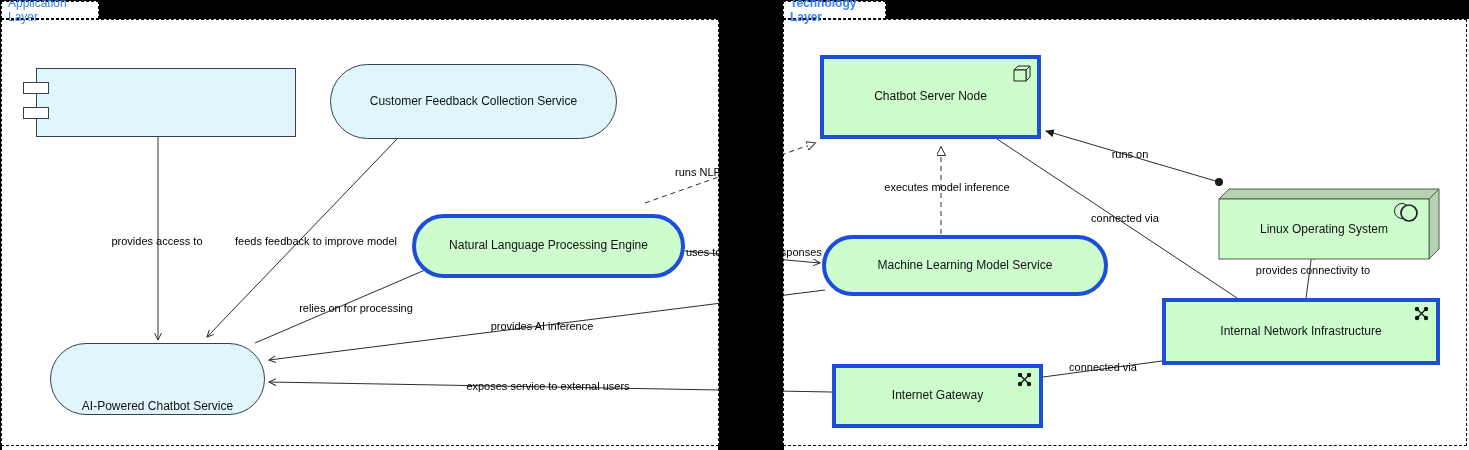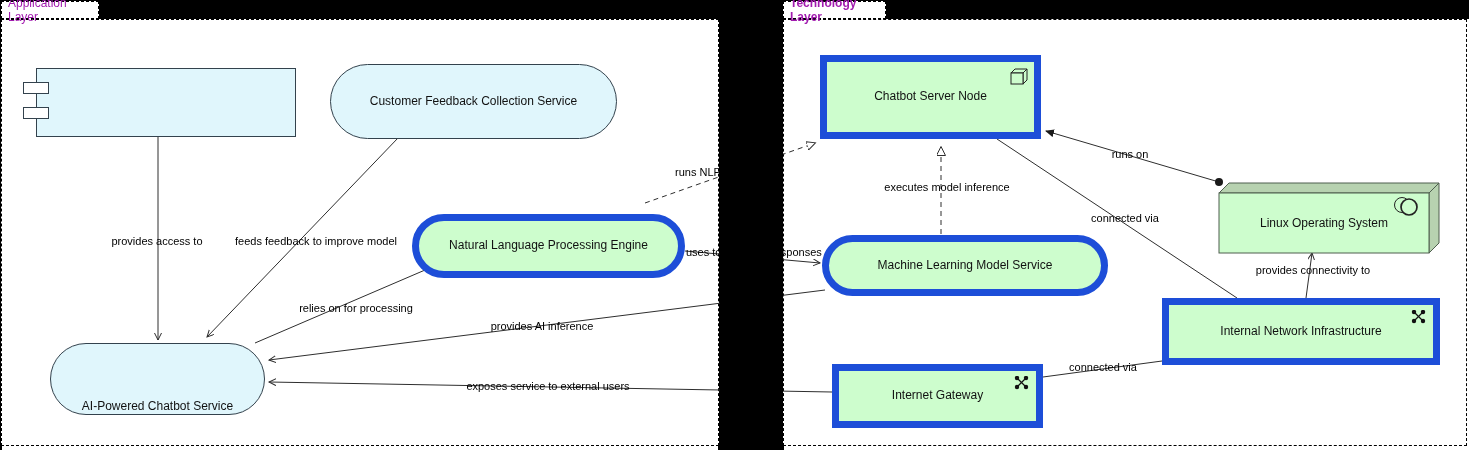--- a/index.html
+++ b/index.html
@@ -1,31 +1,31 @@
 <!DOCTYPE html>
 <html><head>
 <meta charset="utf-8">
 <style>
   html,body{margin:0;padding:0;background:#000;}
   .canvas{position:relative;width:1469px;height:450px;background:#000;
           font-family:"Liberation Sans",sans-serif;overflow:hidden;}
   .group{position:absolute;background:#fff;border:1px dashed #000;box-sizing:border-box;z-index:1;}
   .tab{position:absolute;background:#fff;border:1px dashed #000;box-sizing:border-box;
-       font-size:12px;color:#a21caf;display:flex;align-items:center;padding-left:6px;z-index:4;}
+       font-size:12px;color:#3b82f6;display:flex;align-items:center;padding-left:6px;z-index:4;}
   .strip{position:absolute;background:#fff;z-index:1;}
   #rels{position:absolute;left:0;top:0;z-index:2;}
   .el{position:absolute;box-sizing:border-box;display:flex;align-items:center;justify-content:center;
       text-align:center;font-size:12px;color:#111;line-height:1.15;z-index:3;padding:0 14px;}
   .blue{background:#e0f6fc;border:1px solid #33424d;}
-  .green{background:#cdfdcd;border:7px solid #1d4ed8;}
+  .green{background:#cdfdcd;border:4px solid #1d4ed8;}
   .pill{border-radius:40px;}
   .ctab{position:absolute;left:-14px;width:26px;height:12px;background:#fff;
         border:1px solid #33424d;box-sizing:border-box;}
   .corner-icon{position:absolute;}
-  .linux-wrap{position:absolute;left:1218px;top:182px;width:223px;height:60px;z-index:3;}
+  .linux-wrap{position:absolute;left:1218px;top:188px;width:223px;height:60px;z-index:3;}
   .linux-label{position:absolute;left:1px;top:11px;width:210px;height:60px;display:flex;
                align-items:center;justify-content:center;font-size:12px;color:#111;text-align:center;}
   .cover{position:absolute;background:#000;z-index:6;}
   svg text{font-family:"Liberation Sans",sans-serif;font-size:11px;fill:#000;}
 </style>
 </head>
 <body>
 
 <div class="canvas">
 

